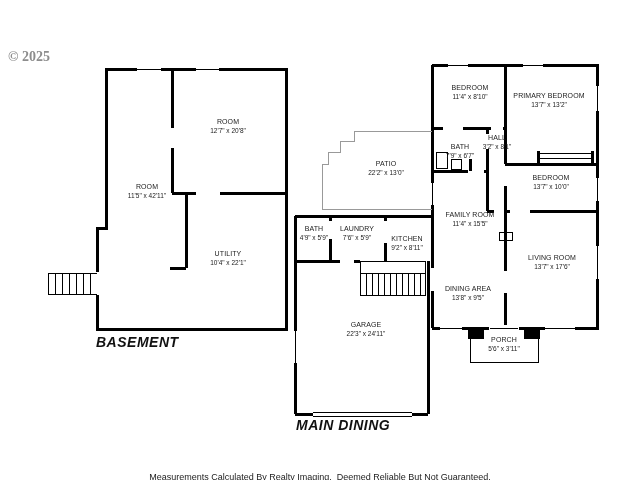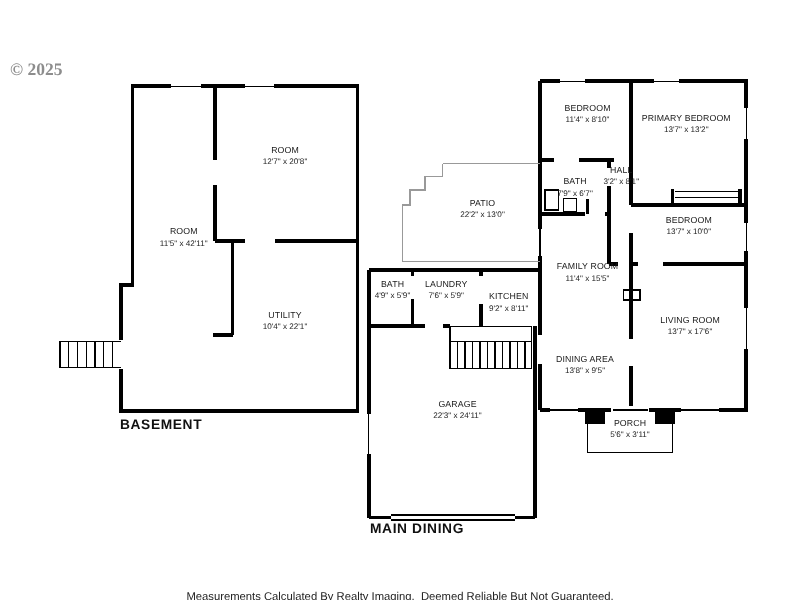--- a/index.html
+++ b/index.html
@@ -6,21 +6,21 @@
   #stage{
     position:relative;width:640px;height:480px;background:#ffffff;overflow:hidden;
     font-family:"Liberation Sans", sans-serif;
     margin-top:31px;
   }
   #walls{position:absolute;left:0;top:0;}
   .rl{position:absolute;transform:translate(-50%,-50%);text-align:center;
       color:#1a1a1a;line-height:1.25;white-space:nowrap;z-index:3;}
   .rn{display:block;font-size:7px;letter-spacing:.1px;}
   .rd{display:block;font-size:6.5px;}
-  .plan-title{position:absolute;font-weight:bold;font-size:11px;letter-spacing:.5px;color:#111;z-index:3;}
+  .plan-title{position:absolute;font-weight:bold;font-size:14px;letter-spacing:.5px;color:#111;z-index:3;font-style:italic;}
   .footer{position:absolute;left:0;right:0;top:441px;text-align:center;font-size:9px;color:#222;white-space:pre;z-index:3;}
   .watermark{position:absolute;left:8px;top:18px;font-family:"Liberation Serif",serif;
       font-size:14px;font-weight:bold;color:#8d8d8d;z-index:3;}
 </style>
 </head>
 <body>
 
 <div id="stage">
 
   <div class="watermark">© 2025</div>

